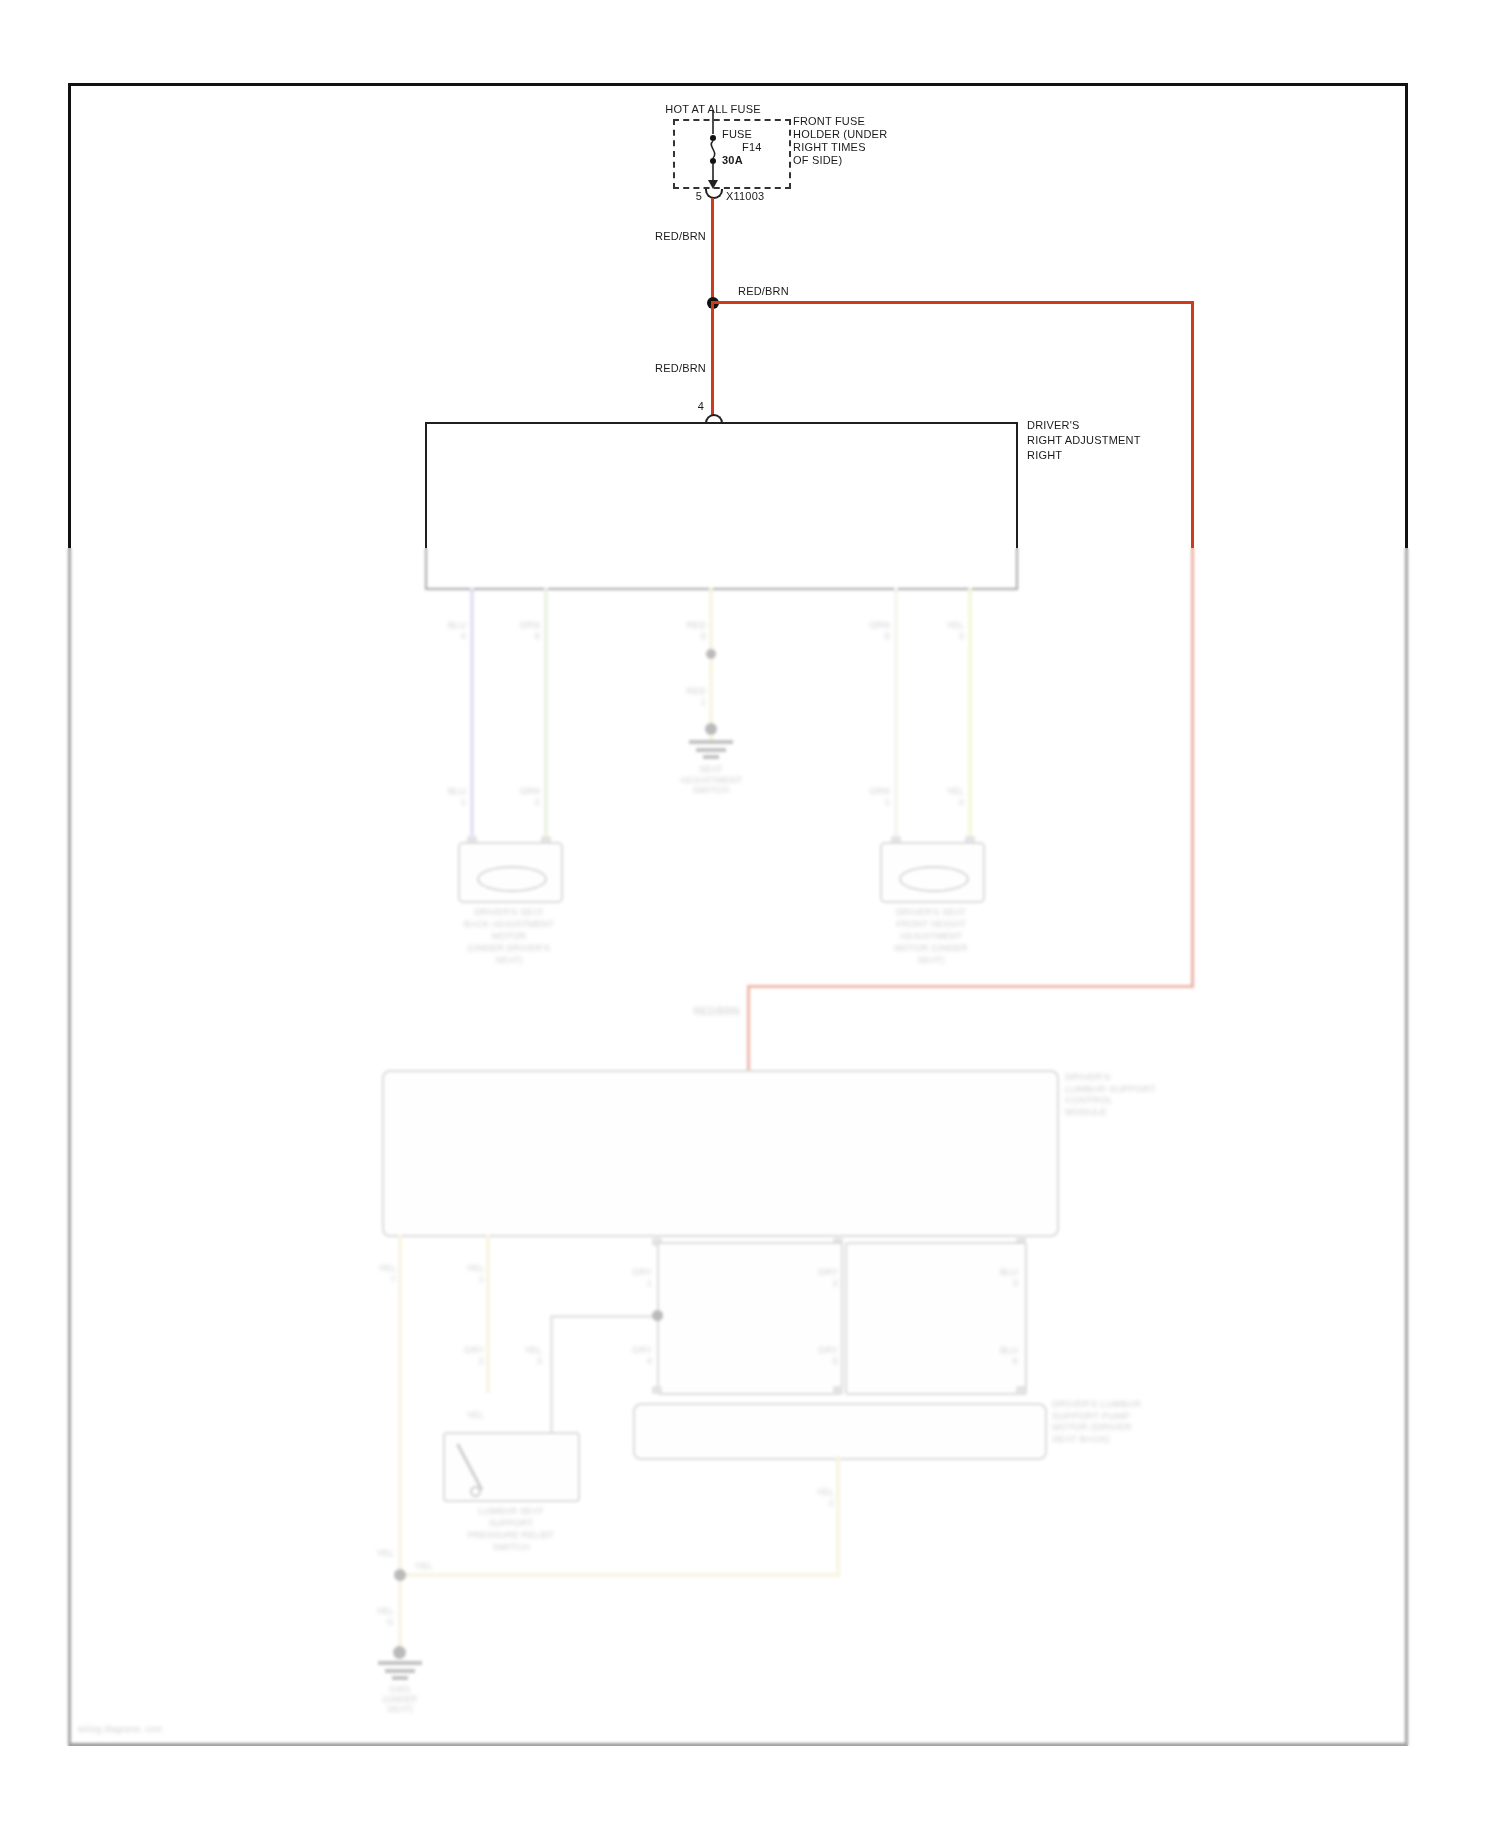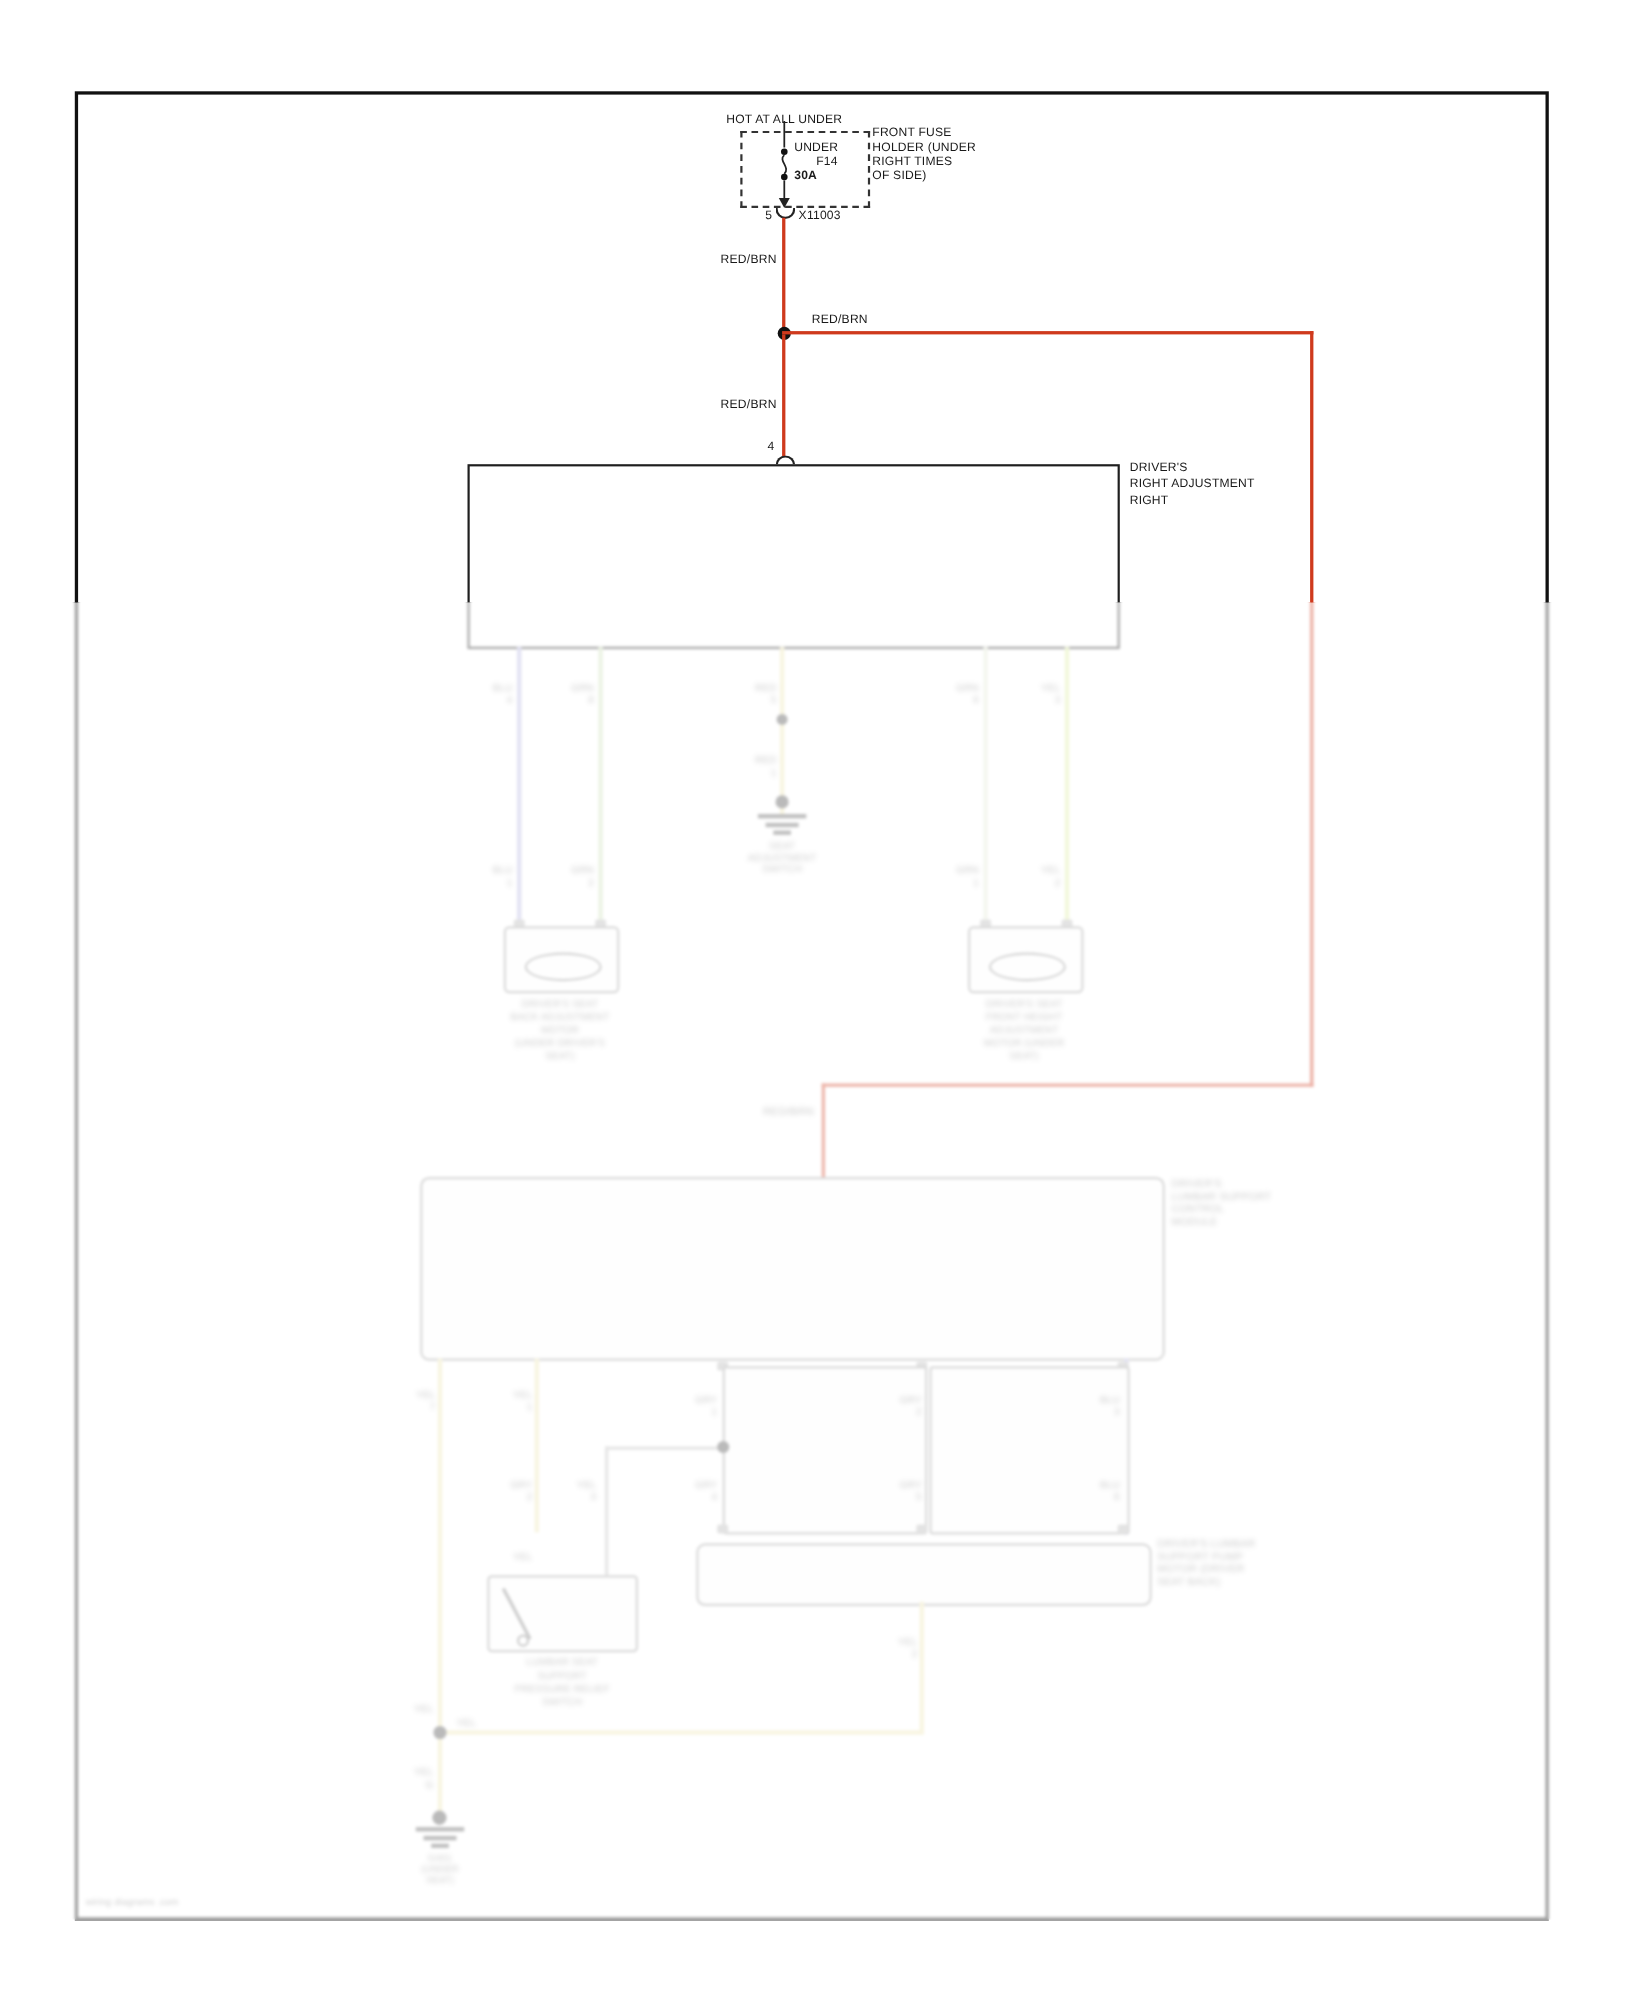--- a/index.html
+++ b/index.html
@@ -32,34 +32,34 @@
   .c-yellow{background:#ece4b0;}
   .c-gray{background:#bcbcbc;}
 </style>
 </head>
 <body>
 
 <div id="canvas">
 
   <div class="abs" style="left:68px;top:83px;width:1334px;height:1657px;border:3px solid #111;"></div>
 
-  <div class="t tc" style="left:650px;top:103px;width:126px;">HOT AT ALL UNDER</div>
+  <div class="t tc" style="left:650px;top:103px;width:126px;">HOT AT ALL FUSE</div>
 
   <div class="abs" style="left:673px;top:119px;width:114px;height:66px;border:2px dashed #333;"></div>
 
   <svg class="abs" style="left:703px;top:108px;" width="20" height="82" viewBox="0 0 20 82">
     <line x1="10" y1="2" x2="10" y2="26" stroke="#222" stroke-width="1.6"></line>
     <circle cx="10" cy="30" r="3" fill="#111"></circle>
     <path d="M10 33 C 4 38, 16 44, 10 50" stroke="#222" stroke-width="1.6" fill="none"></path>
     <circle cx="10" cy="53" r="3" fill="#111"></circle>
     <line x1="10" y1="56" x2="10" y2="72" stroke="#222" stroke-width="1.6"></line>
     <polygon points="5,72 15,72 10,81" fill="#222"></polygon>
   </svg>
 
-  <div class="t" style="left:722px;top:128px;">UNDER</div>
+  <div class="t" style="left:722px;top:128px;">FUSE</div>
   <div class="t" style="left:722px;top:141px;margin-left:20px;">F14</div>
   <div class="t" style="left:722px;top:154px;font-weight:bold;">30A</div>
 
   <div>
     <div class="t" style="left:793px;top:115px;">FRONT FUSE</div>
     <div class="t" style="left:793px;top:128px;">HOLDER (UNDER</div>
     <div class="t" style="left:793px;top:141px;">RIGHT TIMES</div>
     <div class="t" style="left:793px;top:154px;">OF SIDE)</div>
   </div>
 

